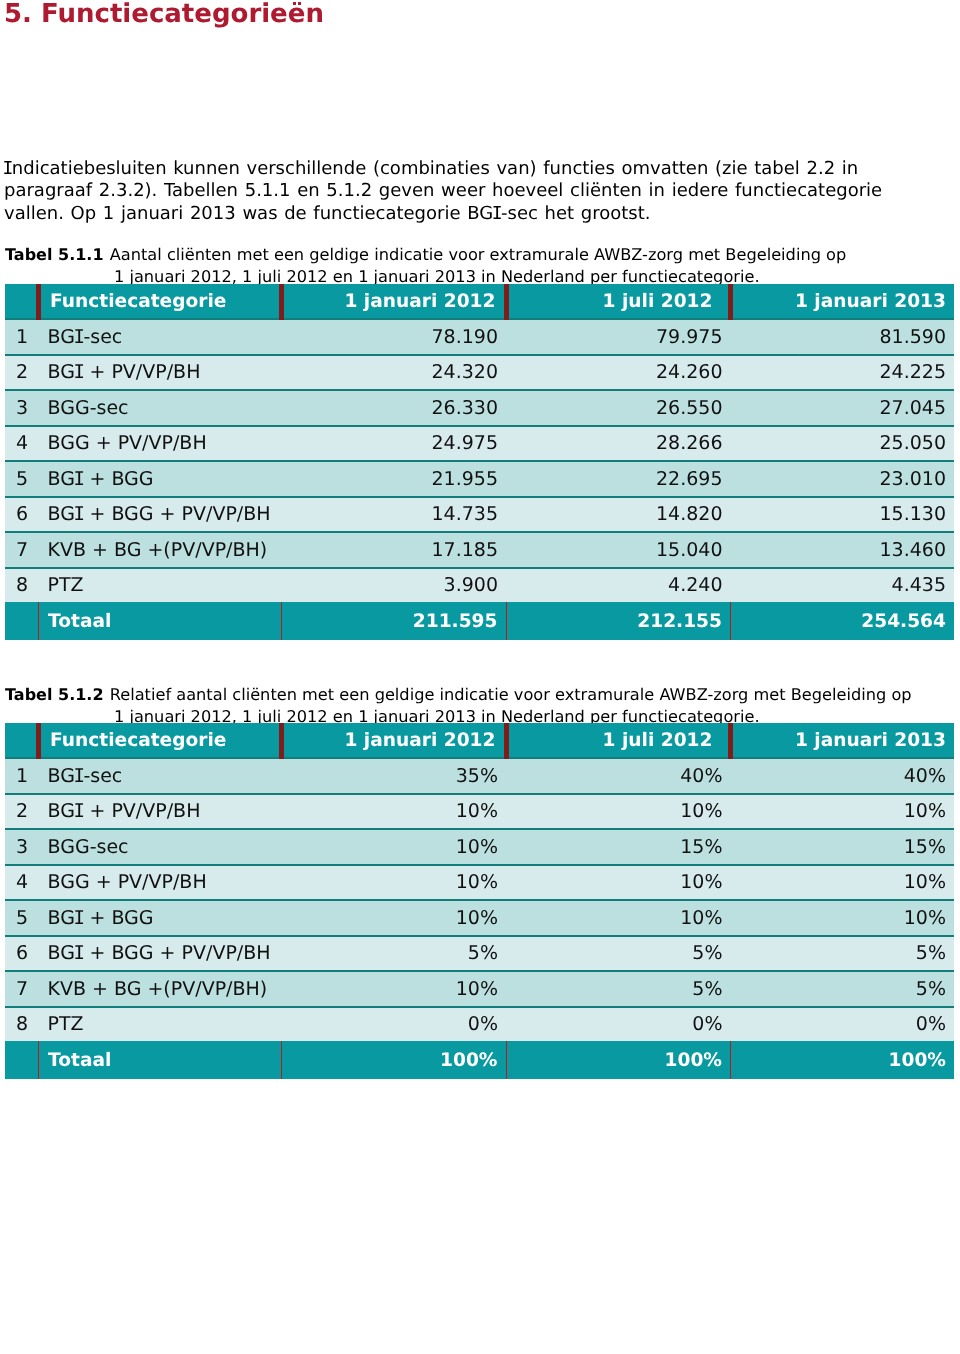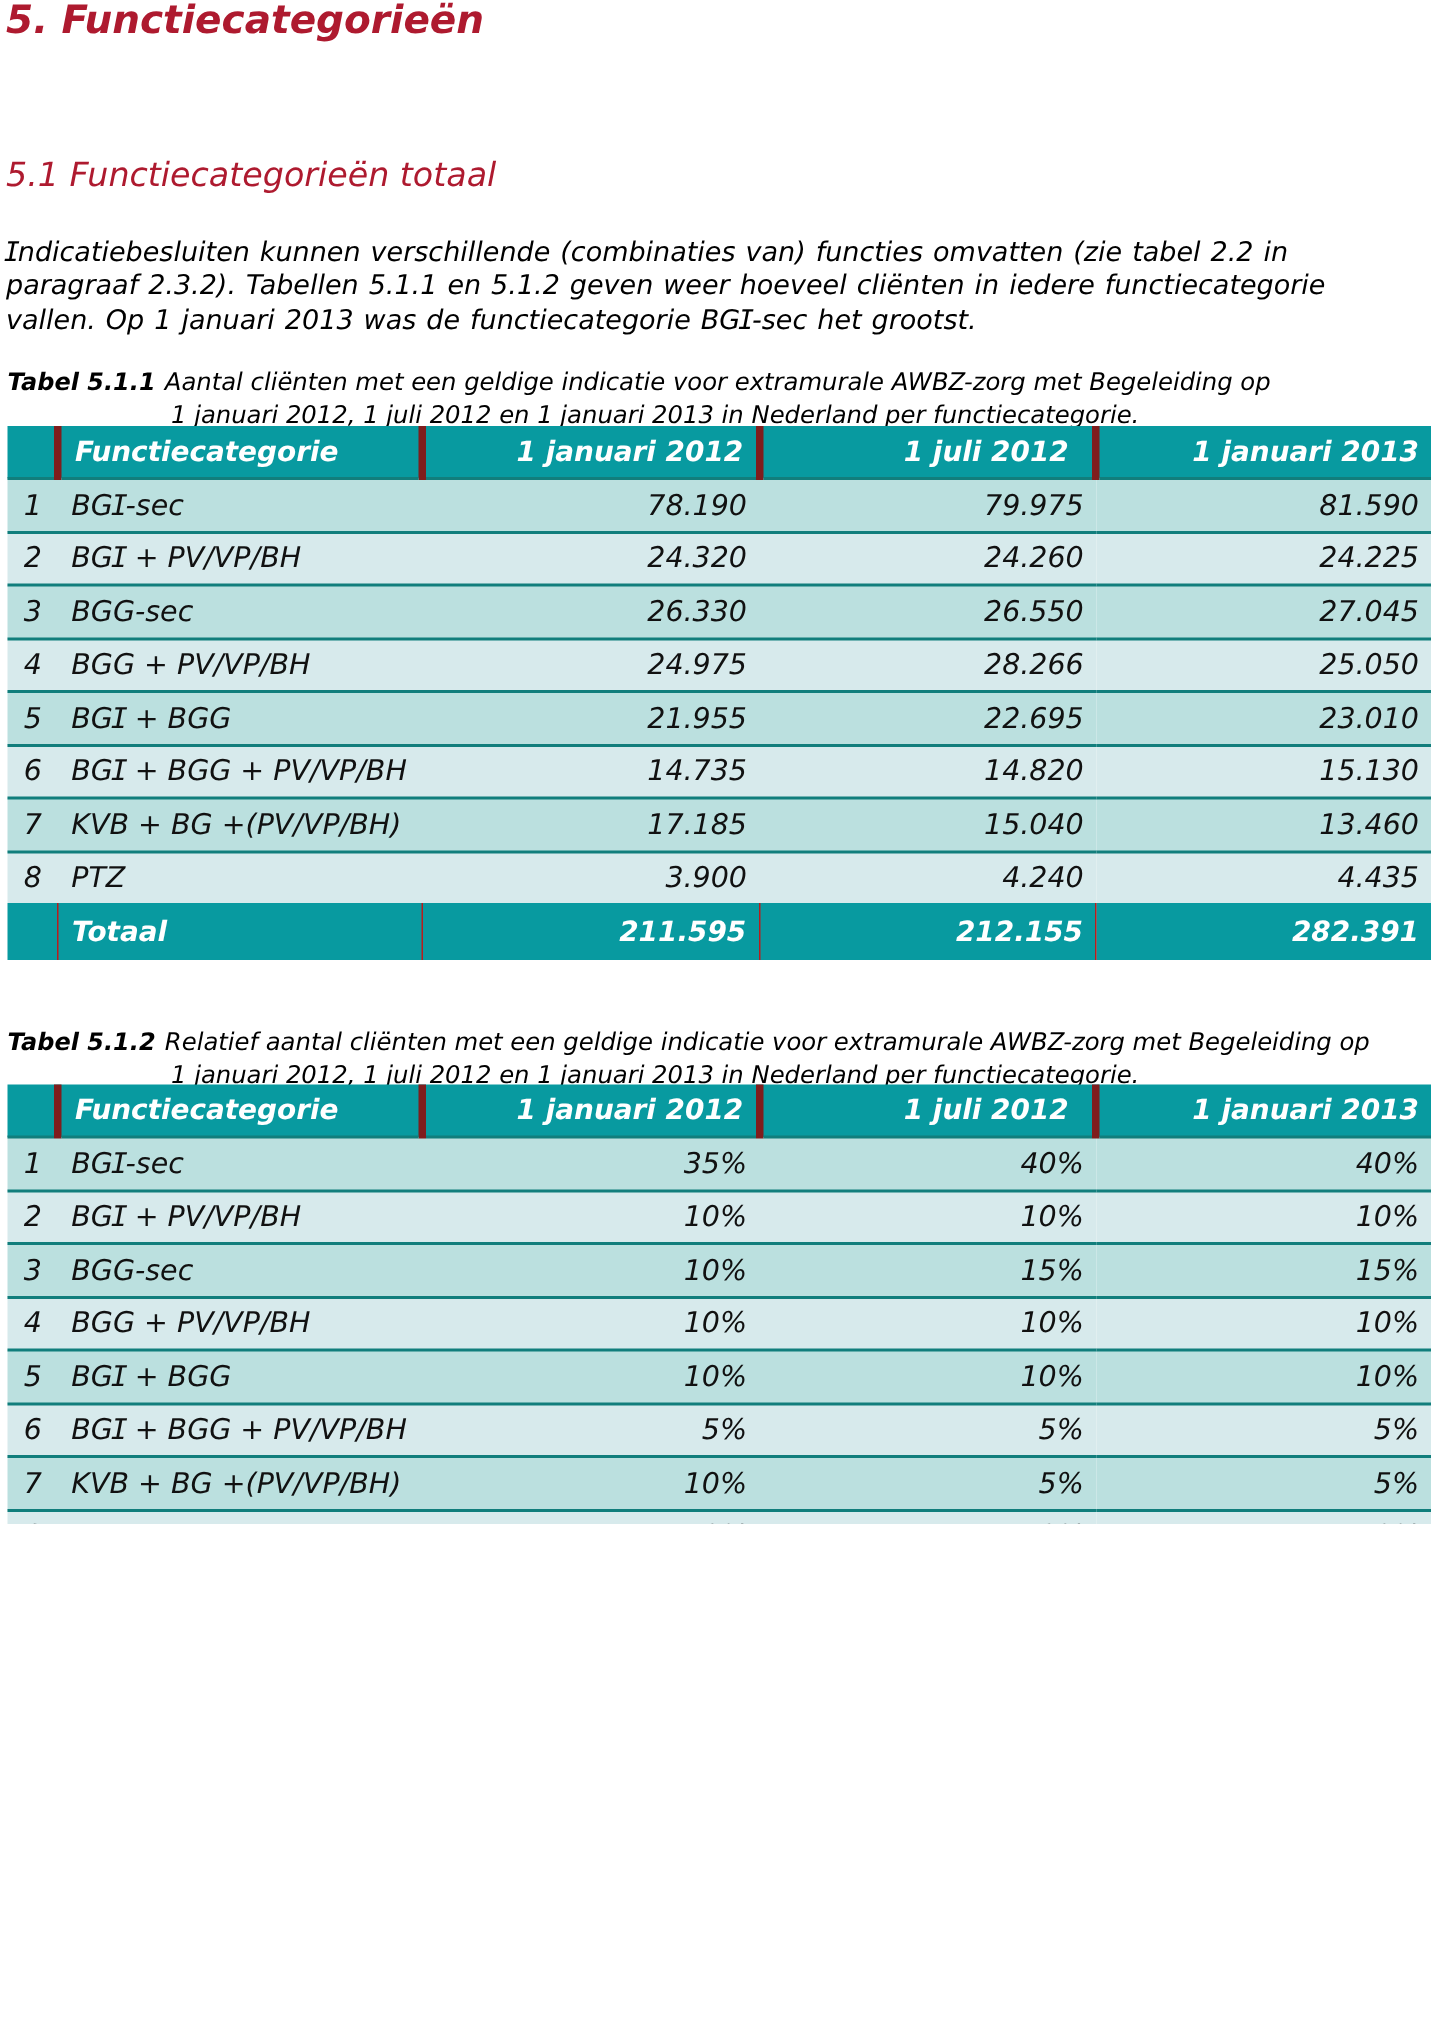--- a/index.html
+++ b/index.html
@@ -1,17 +1,17 @@
 <!DOCTYPE html>
 <html><head>
 <meta charset="utf-8">
 <style>
   html,body{margin:0;padding:0;}
   body{width:960px;height:1354px;background:#ffffff;font-family:"DejaVu Sans",sans-serif;-webkit-font-smoothing:antialiased;text-rendering:geometricPrecision;}
-  .page{position:relative;width:960px;height:1016px;overflow:hidden;font-style:italic;}
+  .page{position:relative;width:960px;height:1354px;overflow:hidden;}
 
   .h1{position:absolute;left:4px;top:-1px;color:#ae1a2f;font-size:26px;font-weight:bold;white-space:nowrap;line-height:30px;}
   .h2{position:absolute;left:4px;top:103.5px;color:#ae1a2f;font-size:22.2px;font-weight:normal;white-space:nowrap;line-height:26px;}
 
   .para{position:absolute;left:4px;top:158px;width:950px;font-size:18px;color:#000;line-height:22.4px;word-spacing:0.95px;}
   .para div{white-space:nowrap;}
 
   .cap{position:absolute;left:5px;width:950px;font-size:16.2px;color:#000;line-height:21.5px;}
   .cap b{font-weight:bold;font-size:16px;margin-right:1px;}
   .cap .l2{display:block;padding-left:109px;}
@@ -36,21 +36,20 @@
 
   .capI{font-family:"DejaVu Sans Mono",monospace;margin:0 -1.5px;}
   .pageno{position:absolute;left:0;top:1374px;width:948px;text-align:center;font-size:18.5px;color:#000000;line-height:18px;}
 </style>
 </head>
 <body>
 
 <div class="page">
 
   <div class="h1">5. Functiecategorieën</div>
-  <div class="h2">5.1 Functiecategorieën totaal</div>
 
   <div class="para">
     <div><span class="capI">I</span>ndicatiebesluiten kunnen verschillende (combinaties van) functies omvatten (zie tabel 2.2 in</div>
     <div>paragraaf 2.3.2). Tabellen 5.1.1 en 5.1.2 geven weer hoeveel cliënten in iedere functiecategorie</div>
     <div class="lastline">vallen. Op 1 januari 2013 was de functiecategorie BG<span class="capI">I</span>-sec het grootst.</div>
   </div>
 
   <div class="cap" id="cap1" style="top:244px">
     <b>Tabel 5.1.1</b>
     <span>Aantal cliënten met een geldige indicatie voor extramurale AWBZ-zorg met Begeleiding op</span>
@@ -127,21 +126,21 @@
           <td class="lbl">PTZ</td>
           <td class="val c2">3.900</td>
           <td class="val c3">4.240</td>
           <td class="val c4">4.435</td>
         </tr>
         <tr class="tfoot">
           <td class="num"></td>
           <td class="lbl">Totaal</td>
           <td class="val c2">211.595</td>
           <td class="val c3">212.155</td>
-          <td class="val c4">282.391</td>
+          <td class="val c4">254.564</td>
         </tr>
       </tbody>
     </table>
 
   <div class="cap" id="cap2" style="top:684px">
     <b>Tabel 5.1.2</b>
     <span>Relatief aantal cliënten met een geldige indicatie voor extramurale AWBZ-zorg met Begeleiding op</span>
     <span class="l2">1 januari 2012, 1 juli 2012 en 1 januari 2013 in Nederland per functiecategorie.</span>
   </div>
 

